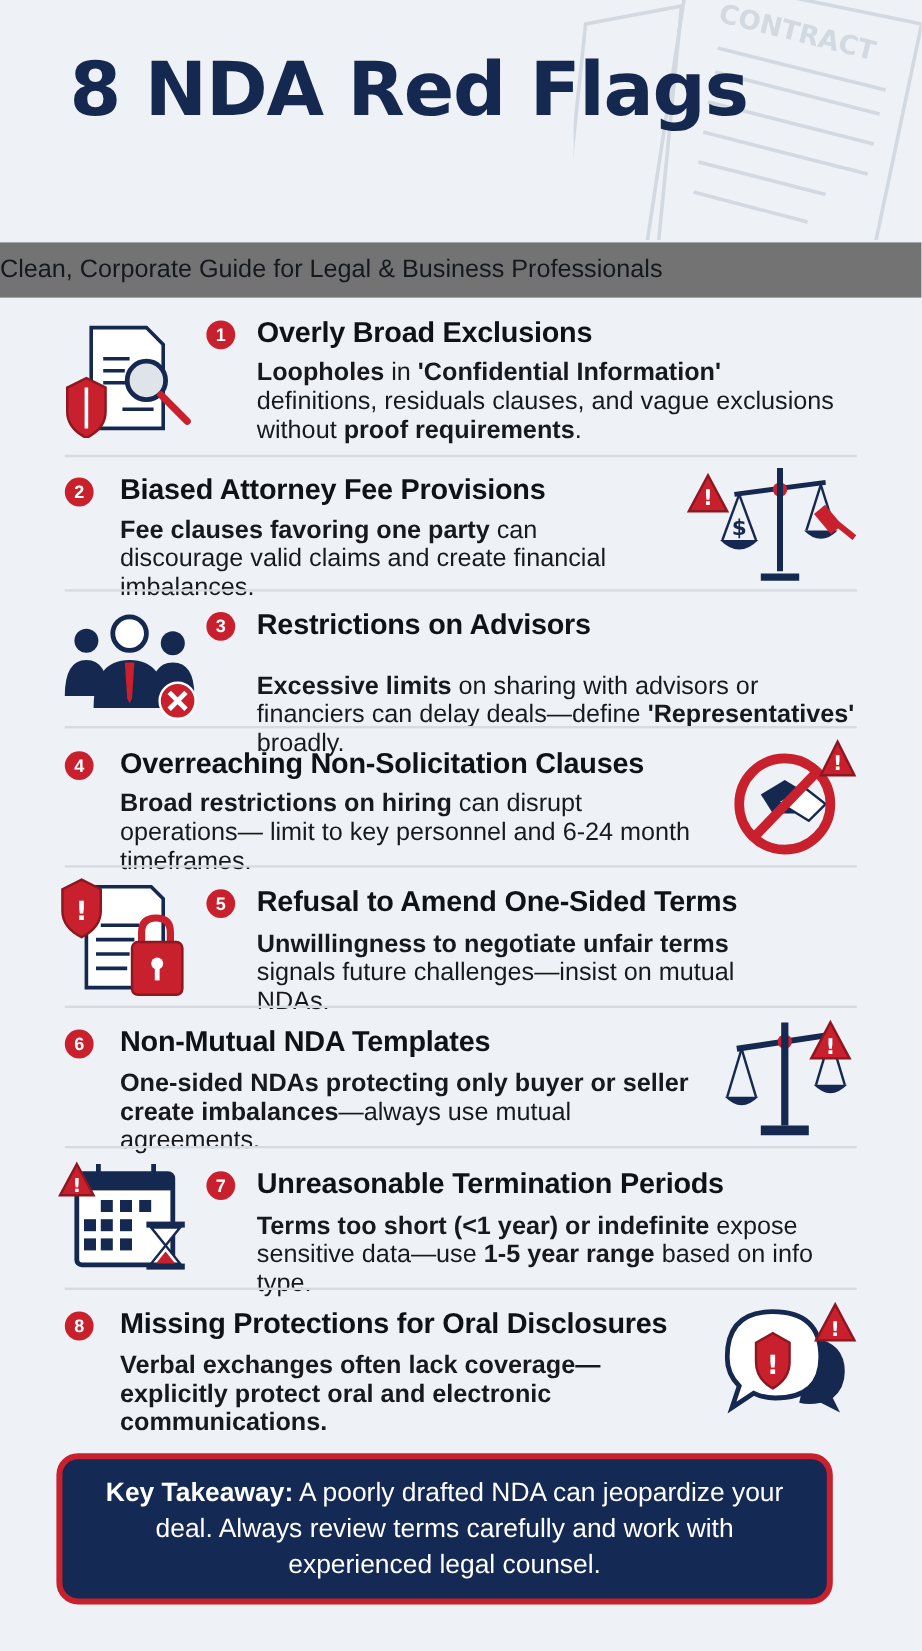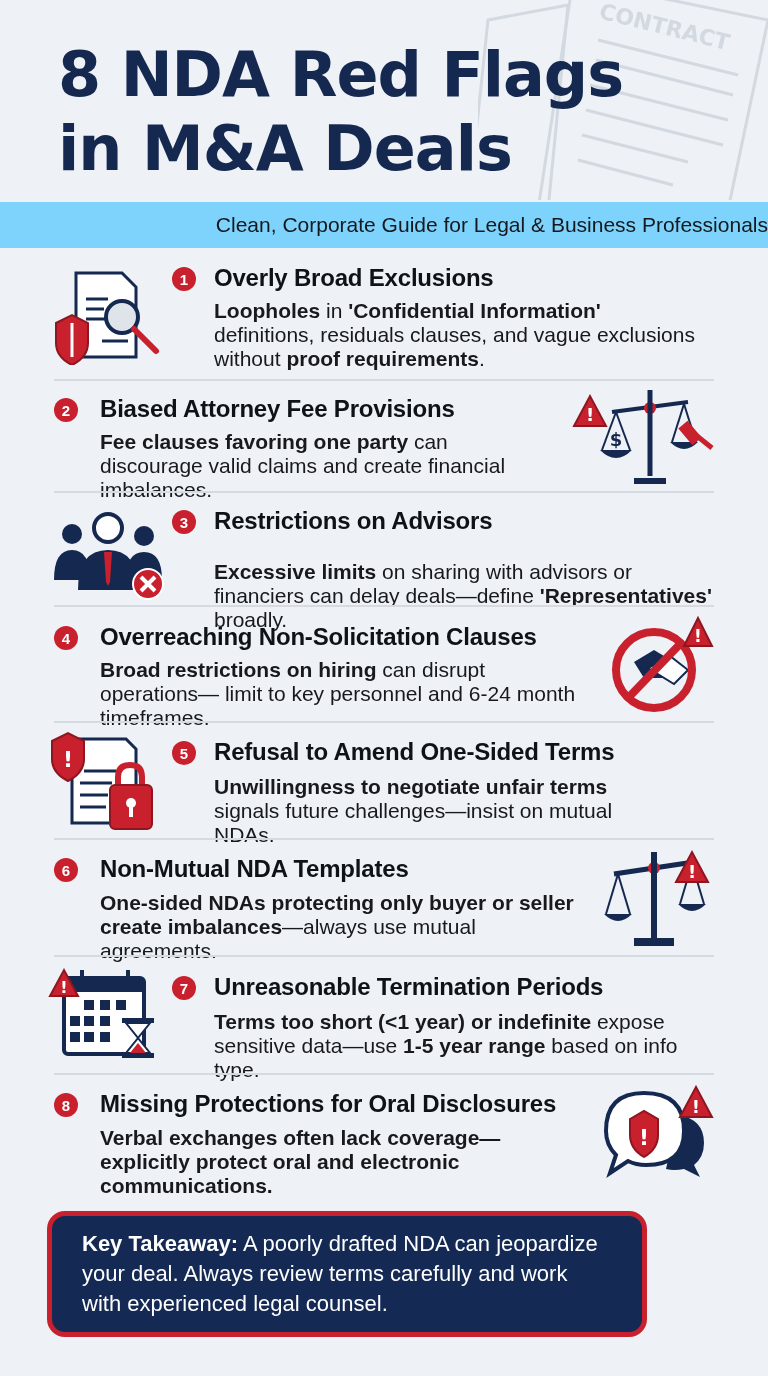--- a/index.html
+++ b/index.html
@@ -8,47 +8,47 @@
     background: #eef1f5;
     font-family: "Liberation Sans", sans-serif;
     color: #111418;
     position: relative;
   }
   .header { position: relative; height: 200px; overflow: hidden; }
   .bg-contract { position: absolute; right: -10px; top: -20px; width: 300px; height: 230px; }
   .title {
     position: absolute; left: 58px; top: 38px;
     font-family: "DejaVu Sans", sans-serif; font-weight: bold;
-    font-size: 62px; line-height: 74px; color: #142850; letter-spacing: -1px;
+    font-size: 62px; line-height: 74px; color: #142850; letter-spacing: -1px; text-align: center;
   }
   .subtitle-bar {
     position: absolute; left: 0; top: 202px; width: 768px; height: 46px;
-    background: #7dd3fc;
-    display: flex; align-items: center; justify-content: flex-end;
+    background: #737373;
+    display: flex; align-items: center; justify-content: flex-start;
     font-size: 21px; color: #15181d;
   }
   .divider { position: absolute; left: 54px; width: 660px; height: 2px; background: #d6dbe2; }
   .badge {
     position: absolute; width: 24px; height: 24px; border-radius: 50%;
     background: #c8202d; color: #fff; font-weight: bold; font-size: 15px;
     display: flex; align-items: center; justify-content: center;
   }
   .h {
     position: absolute; font-weight: bold; font-size: 24px; color: #0f1216;
     white-space: nowrap; letter-spacing: -0.2px;
   }
   .d {
     position: absolute; font-size: 21px; line-height: 24px; color: #17191d;
   }
   .d b { font-weight: bold; }
   .icon { position: absolute; }
   .takeaway {
-    position: absolute; left: 47px; top: 1211px; width: 600px; height: 126px;
+    position: absolute; left: 47px; top: 1211px; width: 647px; height: 126px;
     border: 5px solid #c8202d; border-radius: 18px; background: #142a55;
-    display: flex; align-items: center; justify-content: center; text-align: left;
+    display: flex; align-items: center; justify-content: center; text-align: center;
     color: #fff; font-size: 22px; line-height: 30px; padding: 0 30px;
   }
   .takeaway b { font-weight: bold; }
 </style>
 </head>
 <body>
 
 <div class="header">
   <svg class="bg-contract" viewBox="0 0 300 230">
     <g fill="none" stroke="#d3d9e1" stroke-width="3">
@@ -58,21 +58,20 @@
       <line x1="118" y1="80" x2="255" y2="115"></line>
       <line x1="112" y1="105" x2="250" y2="140"></line>
       <line x1="108" y1="130" x2="245" y2="165"></line>
       <line x1="104" y1="155" x2="210" y2="182"></line>
       <line x1="100" y1="180" x2="195" y2="205"></line>
     </g>
     <text x="120" y="38" fill="#d3d9e1" font-family="DejaVu Sans, sans-serif" font-weight="bold" font-size="22" transform="rotate(14 120 38)">CONTRACT</text>
   </svg>
   <div class="title">
     <div>8 NDA Red Flags</div>
-    <div>in M&amp;A Deals</div>
   </div>
 </div>
 <div class="subtitle-bar">
   <span>Clean, Corporate Guide for Legal &amp; Business Professionals</span>
 </div>
 
 <div>
   <svg class="icon" style="left:52px;top:265px;width:115px;height:100px" viewBox="0 0 115 100">
     <path d="M24 8 H70 L84 22 V92 H24 Z" fill="#fff" stroke="#142850" stroke-width="3"></path>
     <line x1="34" y1="34" x2="56" y2="34" stroke="#142850" stroke-width="3"></line>

